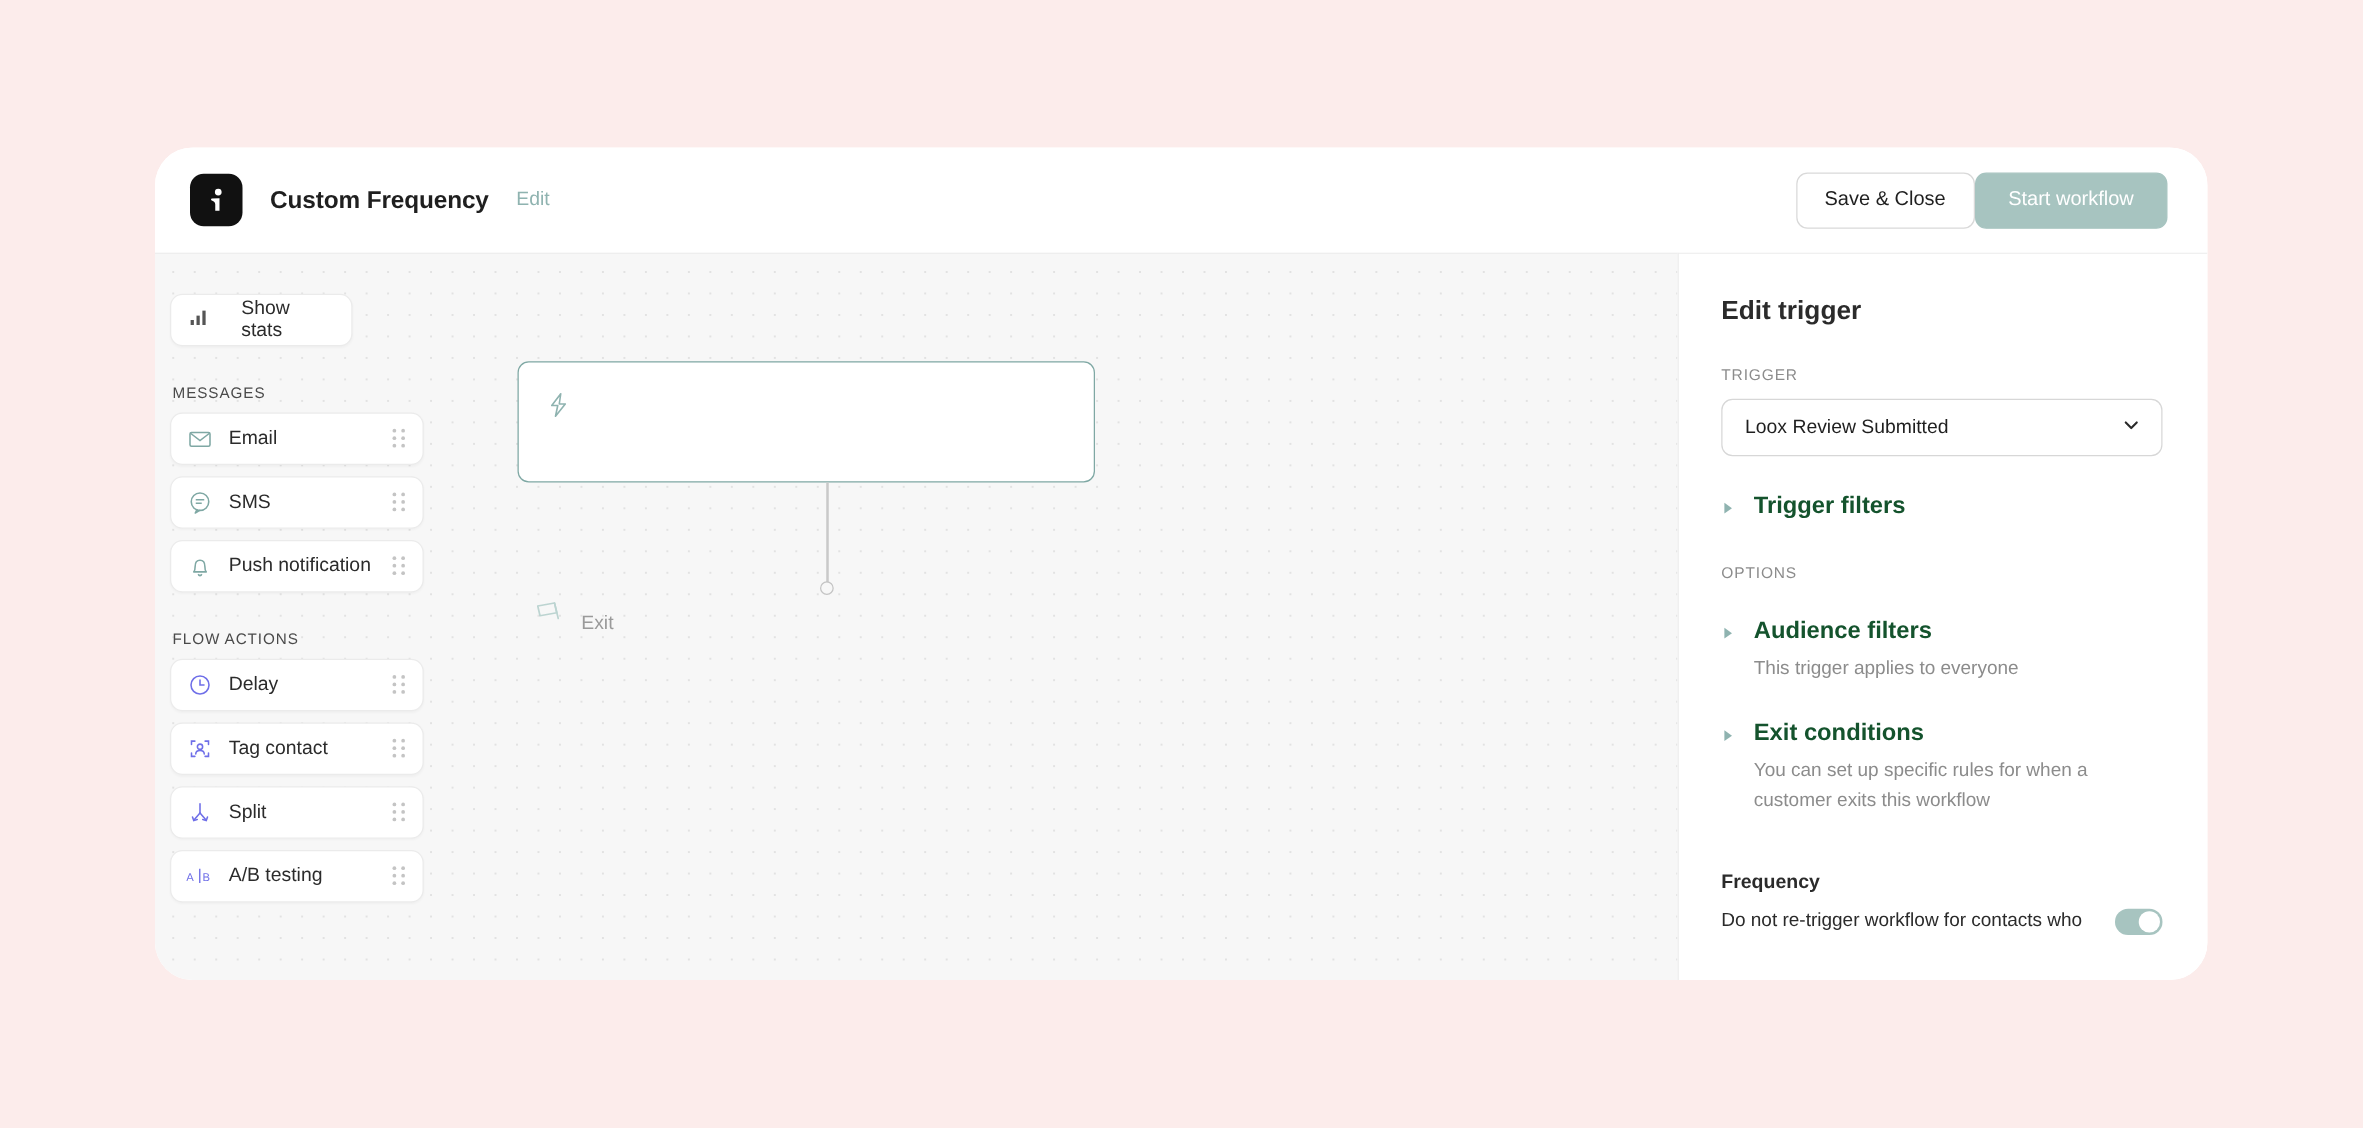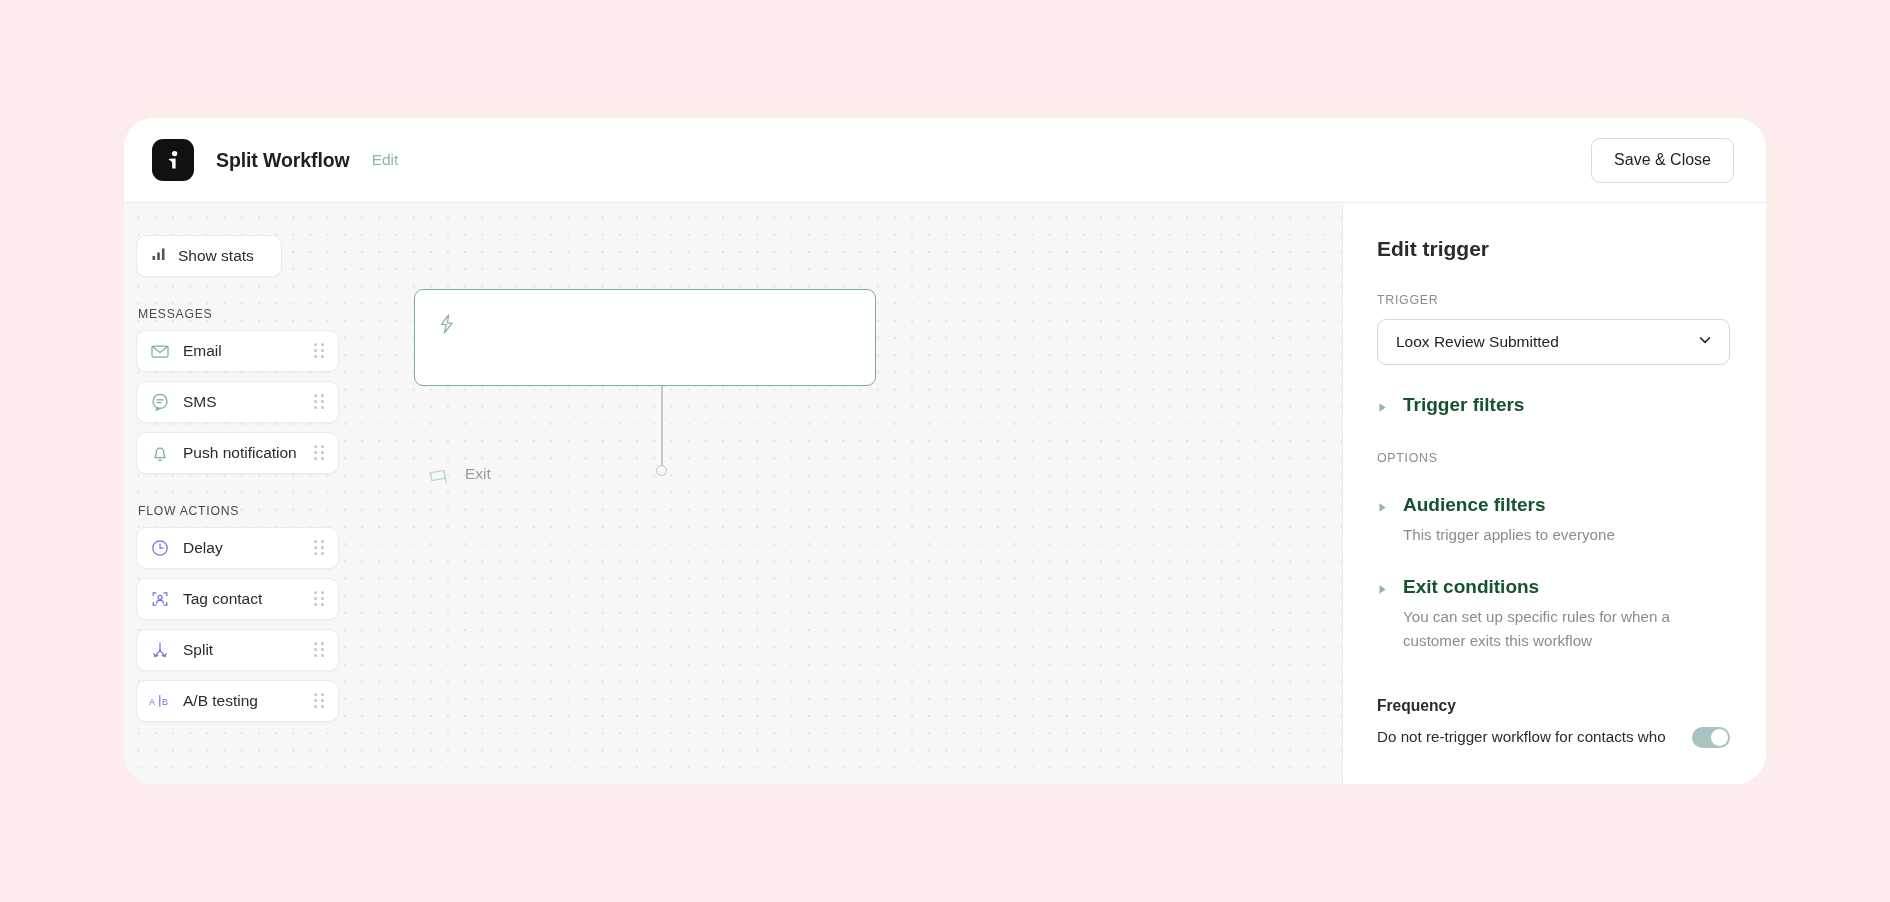--- a/index.html
+++ b/index.html
@@ -131,21 +131,21 @@
     border-radius: 10px;
     display: flex;
     align-items: center;
     padding: 0 14px;
     cursor: pointer;
     box-shadow: 0 1px 2px rgba(0,0,0,0.03);
   }
   .stats-btn .label {
     font-size: 15.5px;
     color: #2b2b2b;
-    margin-left: 11px;
+    margin-left: 26px;
   }
 
   .group-label {
     font-size: 12.2px;
     letter-spacing: 0.75px;
     color: #4a4a4a;
     font-weight: normal;
     margin: 30px 0 9px 2px;
   }
 
@@ -233,23 +233,23 @@
     width: 11px;
     height: 11px;
     border: 1.6px solid #c4c4c4;
     border-radius: 50%;
     background: #f7f7f7;
   }
 
   .exit-node {
     position: absolute;
     left: 302px;
-    top: 262px;
-    display: flex;
-    align-items: flex-start;
+    top: 274px;
+    display: flex;
+    align-items: flex-end;
   }
   .exit-node .exit-label {
     font-size: 15.5px;
     color: #9a9a9a;
     margin-left: 13px;
   }
 
   
   .panel {
     flex: 0 0 424px;
@@ -361,26 +361,27 @@
 
 <div class="app-window">
 
   <div class="header">
     <div class="logo">
       <svg width="26" height="26" viewBox="0 0 26 26">
         <circle cx="14.6" cy="6.6" r="2.7" fill="#ffffff"></circle>
         <path d="M15.6 11.6 L15.6 21.5 L12.2 21.5 L12.2 16.4 C12.2 14.3 10.6 13.7 9.4 13.3 C8.6 13.0 8.6 11.8 9.6 11.7 Z" fill="#ffffff"></path>
       </svg>
     </div>
-    <div class="page-title">Split Workflow</div>
+    <div class="page-title">Custom Frequency</div>
     <div class="edit-link">Edit</div>
 
     <div class="header-spacer"></div>
 
     <button class="btn btn-secondary">Save &amp; Close</button>
+    <button class="btn btn-primary">Start workflow</button>
   </div>
 
   <div class="app-body">
 
     <div class="canvas">
 
       <div class="palette">
 
         <div class="stats-btn">
           <span>

